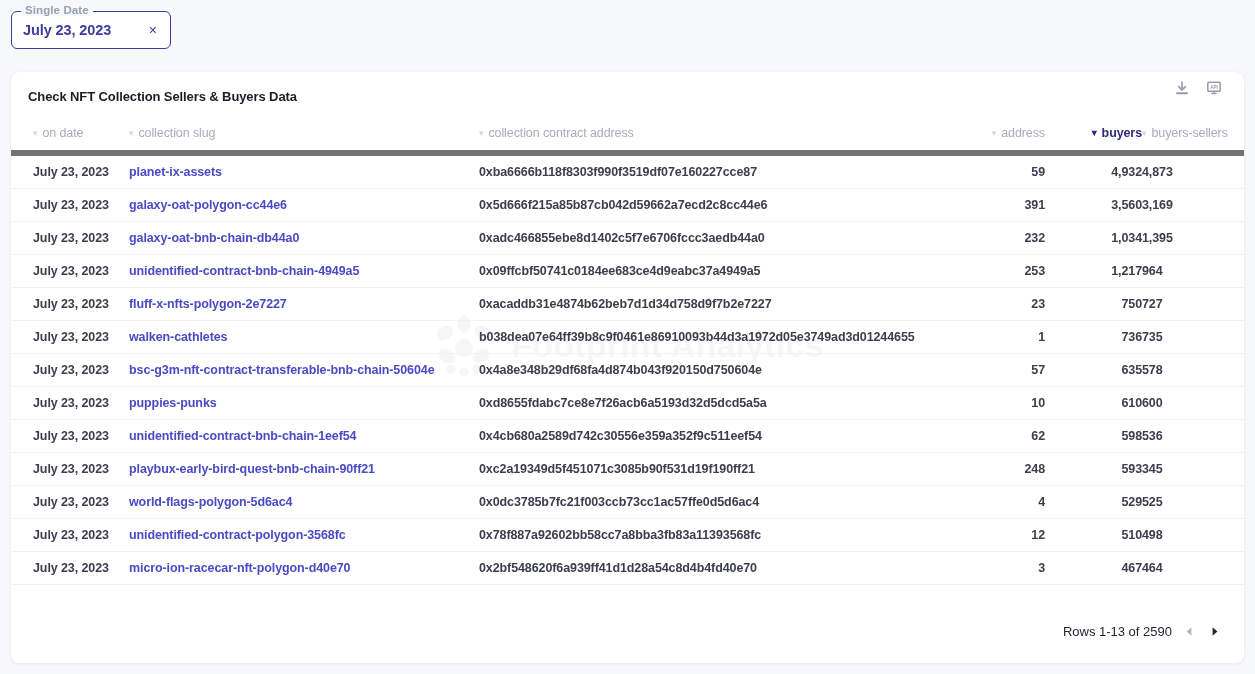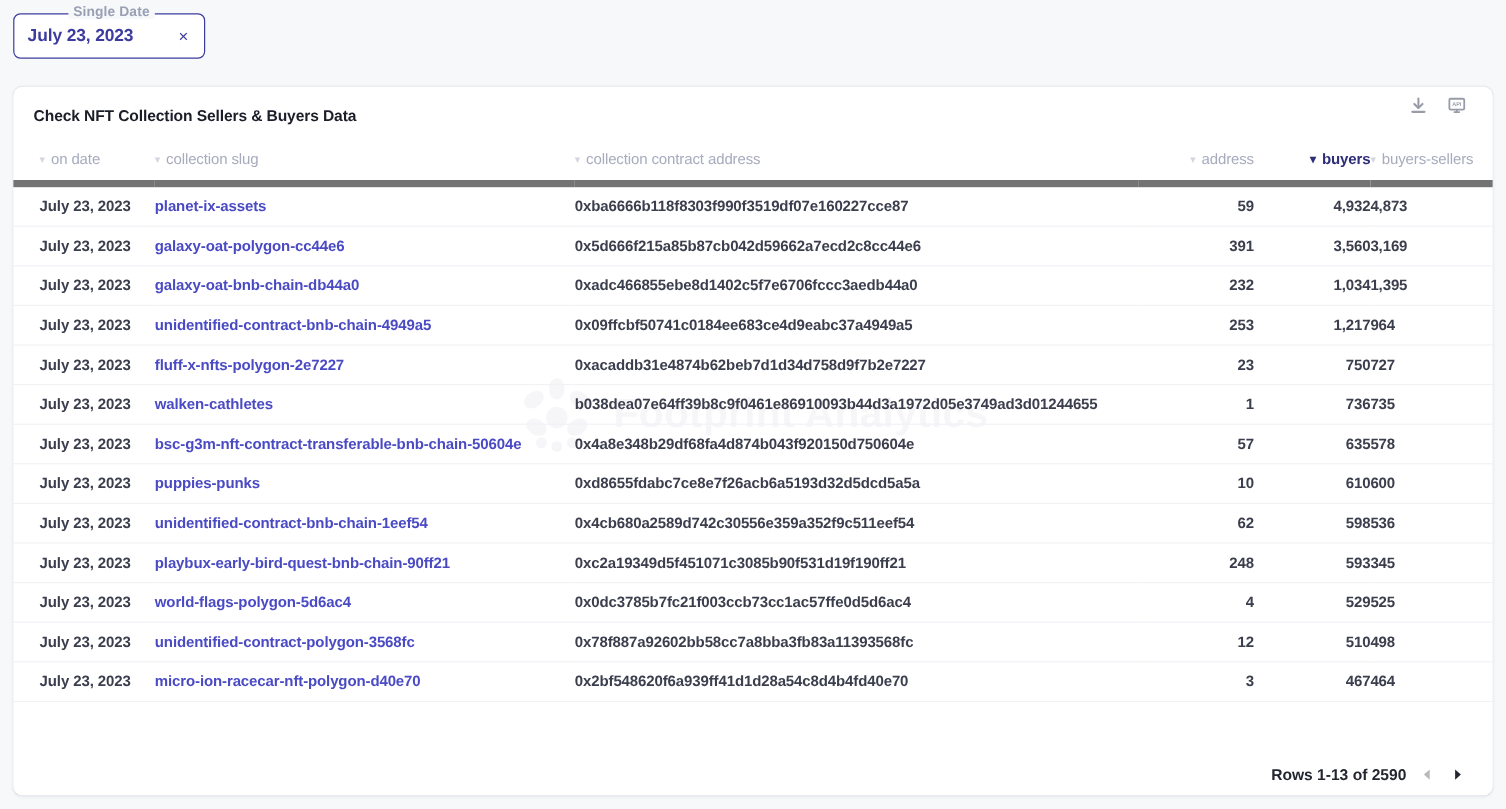--- a/index.html
+++ b/index.html
@@ -24,21 +24,20 @@
   }
   .datepicker-legend {
     position: absolute;
     top: -8px; left: 9px;
     background: #f7f8fa;
     padding: 0 4px;
     font-size: 11.5px;
     font-weight: 700;
     color: #9aa0b4;
     letter-spacing: .1px;
-    margin-left: 36px;
   }
   .datepicker-value {
     flex: 1;
     font-size: 14.5px;
     font-weight: 700;
     color: #3c3c9e;
     letter-spacing: -.1px;
   }
   .datepicker-clear {
     font-size: 14px; color: #3c3c9e;
@@ -118,23 +117,23 @@
   .chev {
     display: inline-block;
     font-size: 9px; color: #d5d7e0;
     margin-right: 5px; vertical-align: 1px;
   }
   .chev.on { color: #2d2d7a; font-size: 10px; }
 
   
   .card-foot {
     position: absolute;
-    right: 22px; bottom: 10px;
+    right: 22px; bottom: 24px;
     display: flex; align-items: flex-start; gap: 10px;
-    font-size: 13px; font-weight: 700; color: #23262f;
+    font-size: 13px; font-weight: 400; color: #23262f;
   }
   .pg-btn { cursor: pointer; line-height: 0; padding: 2px; }
   .pg-btn.disabled { opacity: .32; cursor: default; }
 </style>
 </head>
 <body>
 
 <div class="datepicker-wrap">
   <div class="datepicker">
     <span class="datepicker-legend">Single Date</span>

